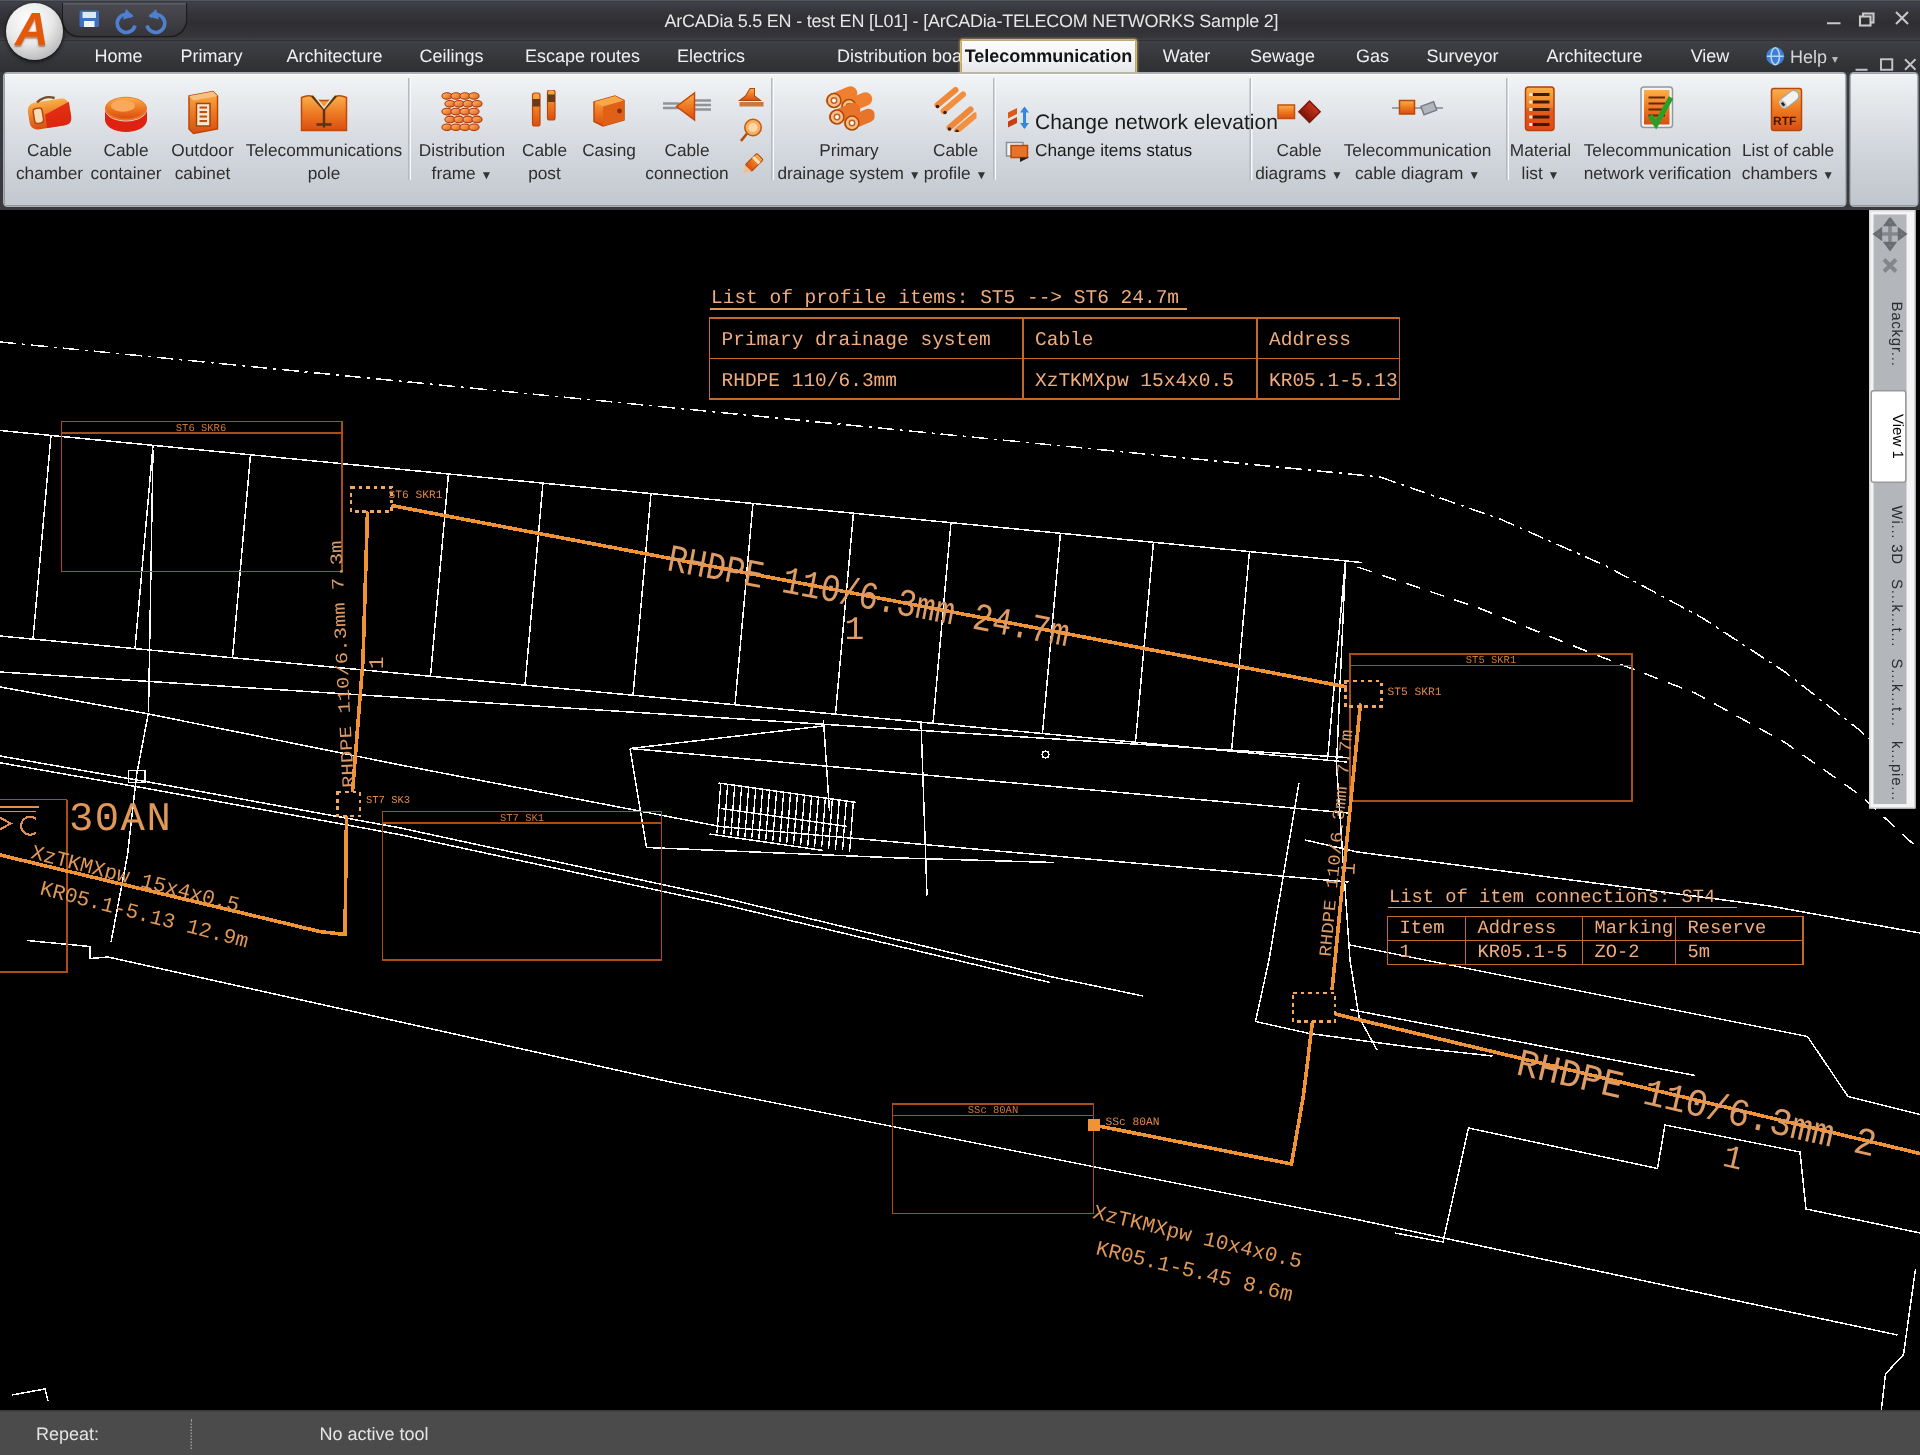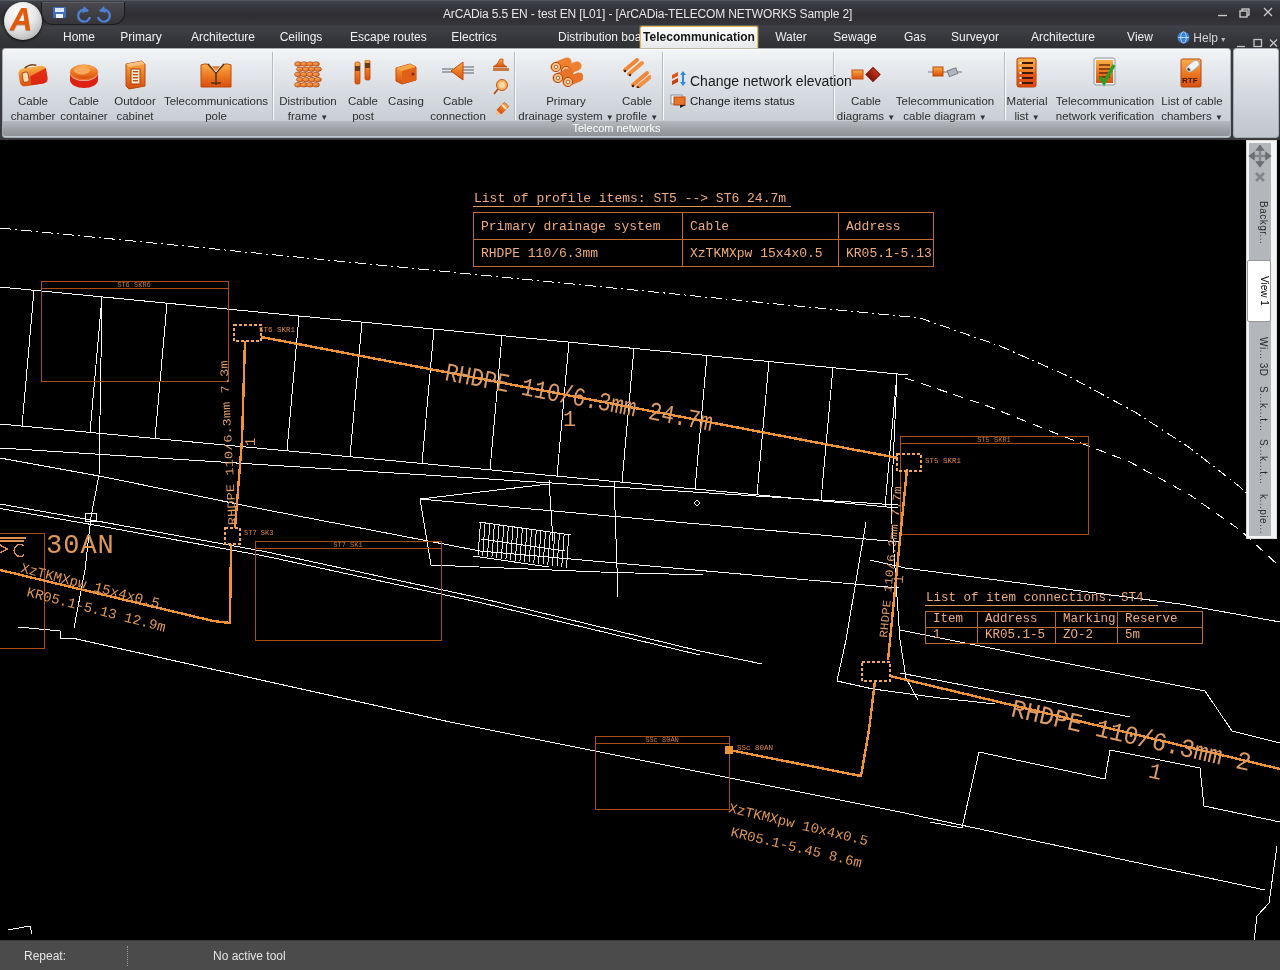--- a/index.html
+++ b/index.html
@@ -99,21 +99,20 @@
 <svg width="50" height="12" style="position:absolute;left:1230px;top:37px;z-index:6">
   <g stroke="#c4c4c8" stroke-width="1.3" fill="none">
   <line x1="7" y1="9.5" x2="15" y2="9.5"></line>
   <rect x="24" y="2.5" width="7.5" height="7"></rect>
   <path d="M40 2.5 l7 7 m0 -7 l-7 7"></path>
     </g>
 </svg>
 <div id="ribbon">
   <div id="panel1"></div>
   <div id="panel2"></div>
-  <div id="gcaption">Telecom networks</div>
 
   <svg width="0" height="0" style="position:absolute">
       <defs>
 <linearGradient id="og" x1="0" y1="0" x2="0" y2="1">
           <stop offset="0" stop-color="#f9b04a"></stop>
           <stop offset="0.5" stop-color="#ed7a23"></stop>
           <stop offset="1" stop-color="#d94e10"></stop>
         </linearGradient>
 <linearGradient id="og2" x1="0" y1="0" x2="1" y2="1">
           <stop offset="0" stop-color="#ffc06a"></stop>

